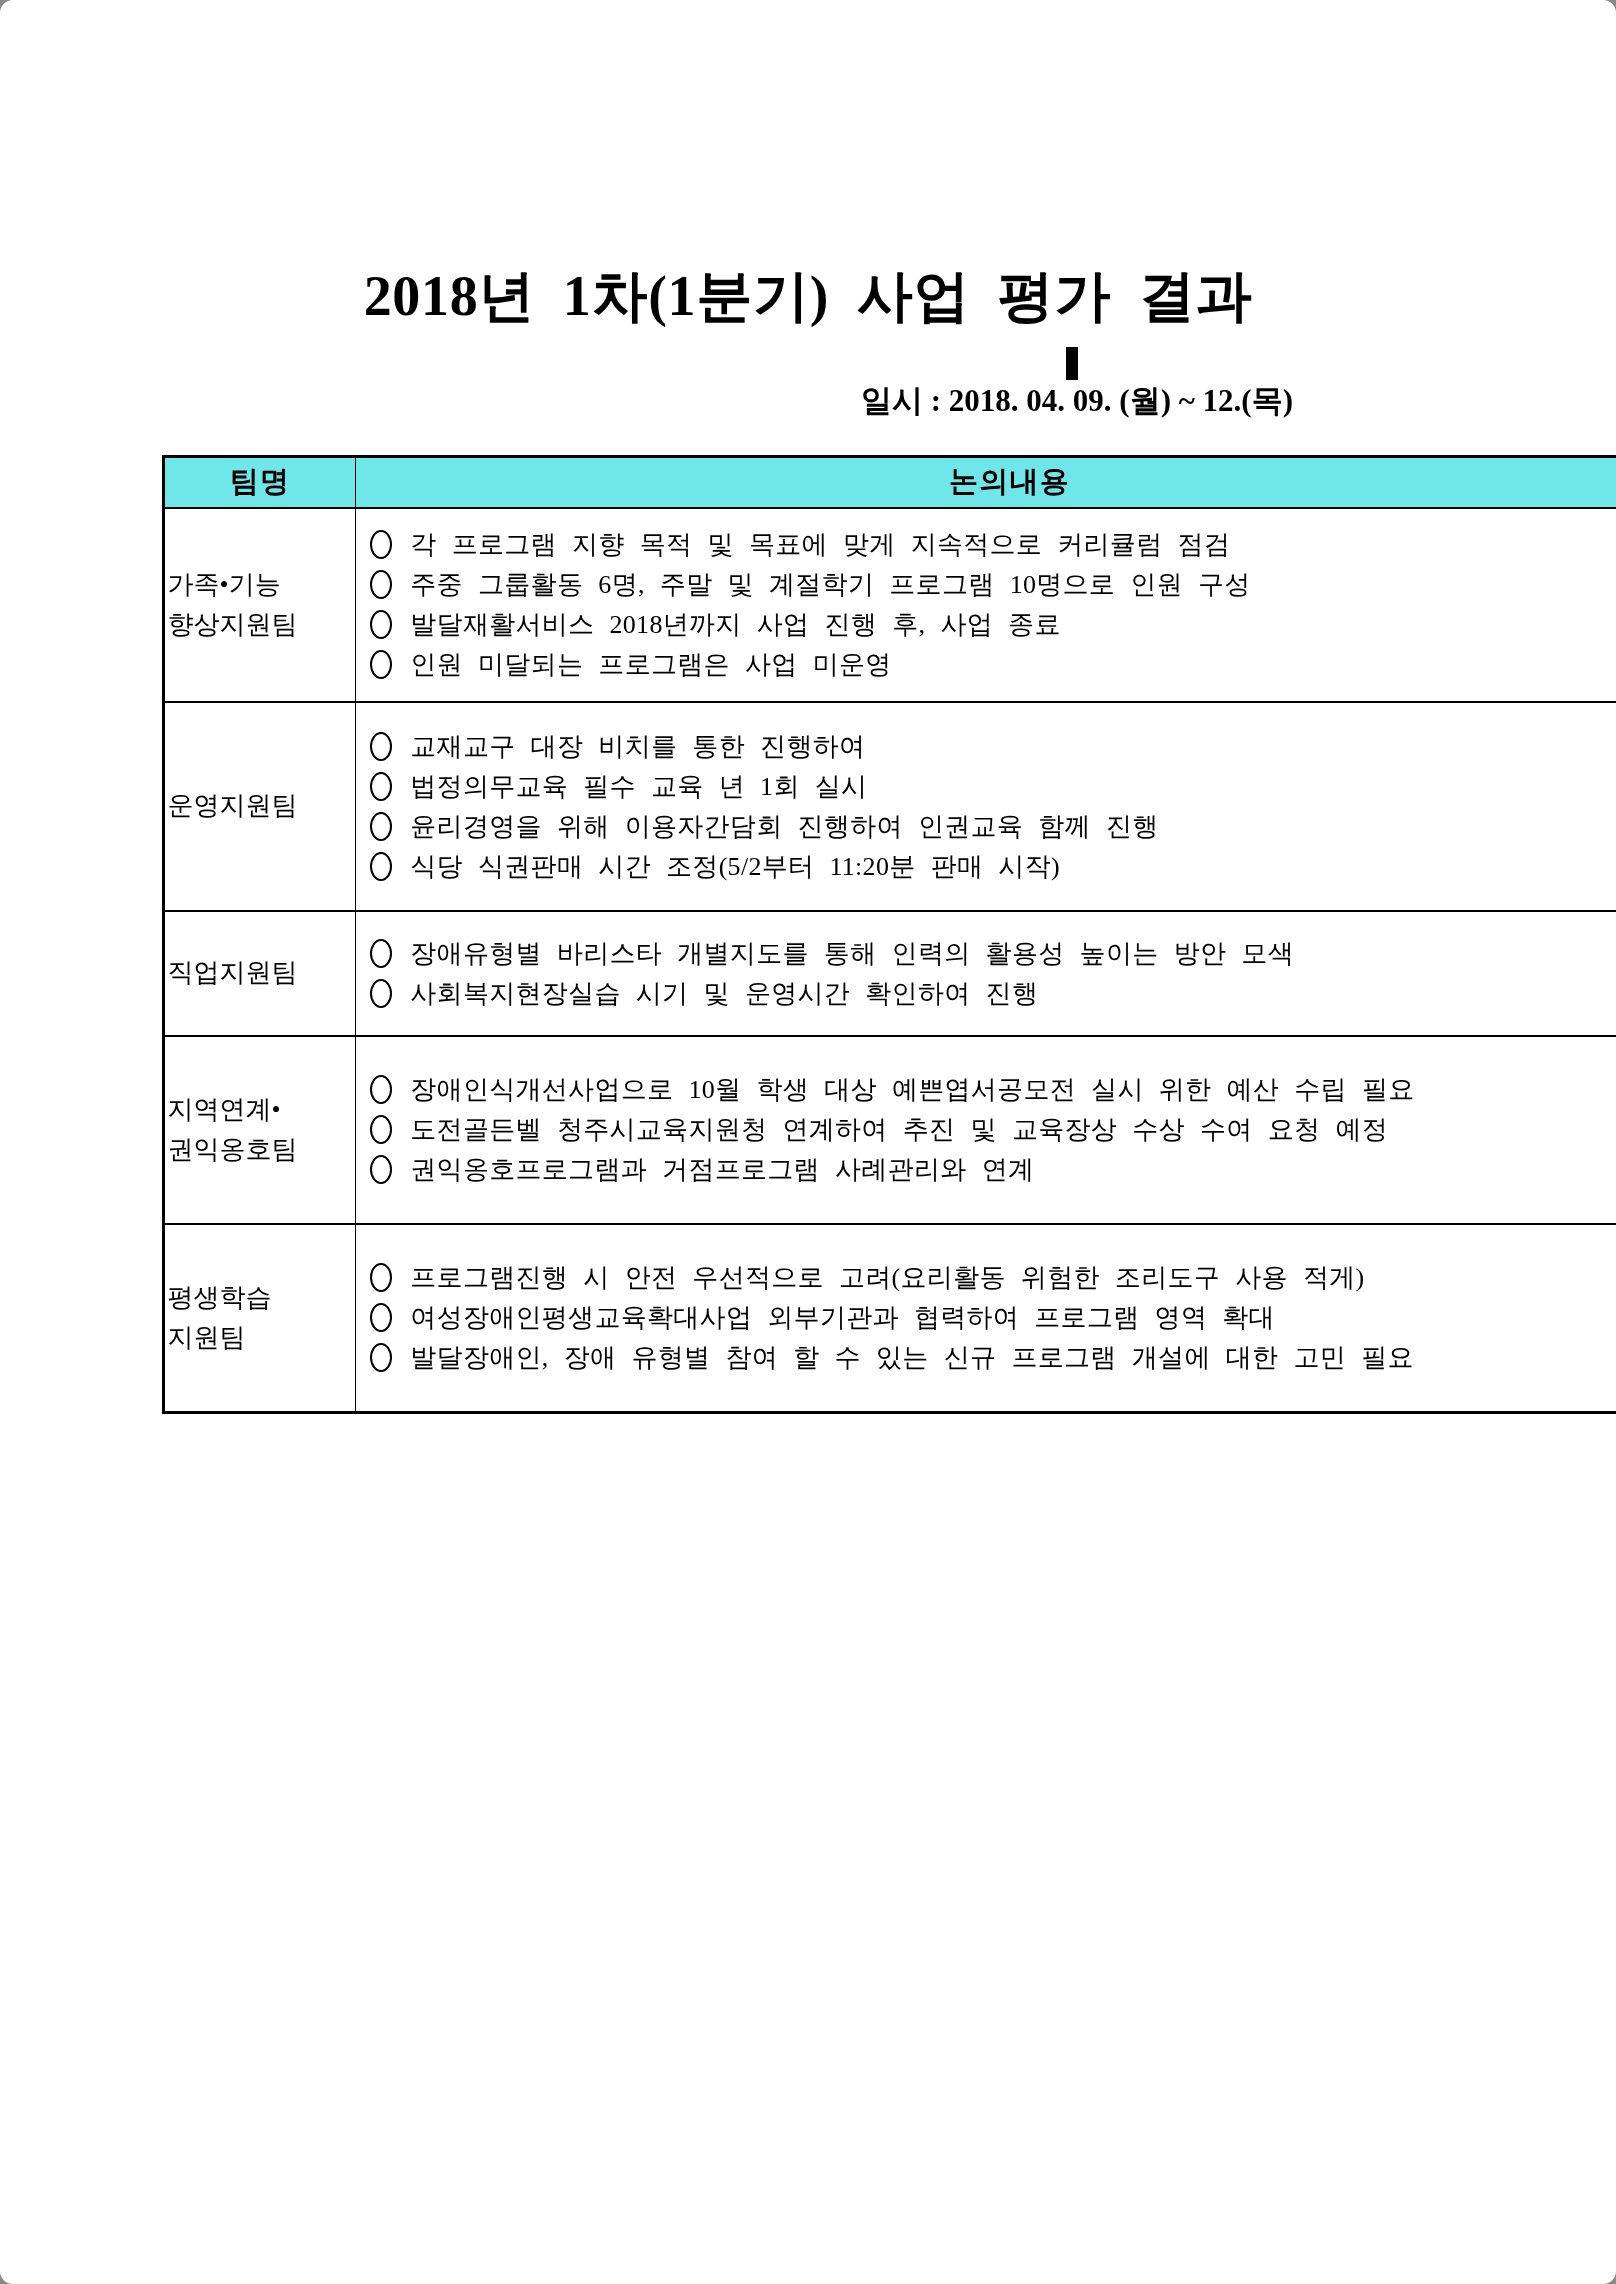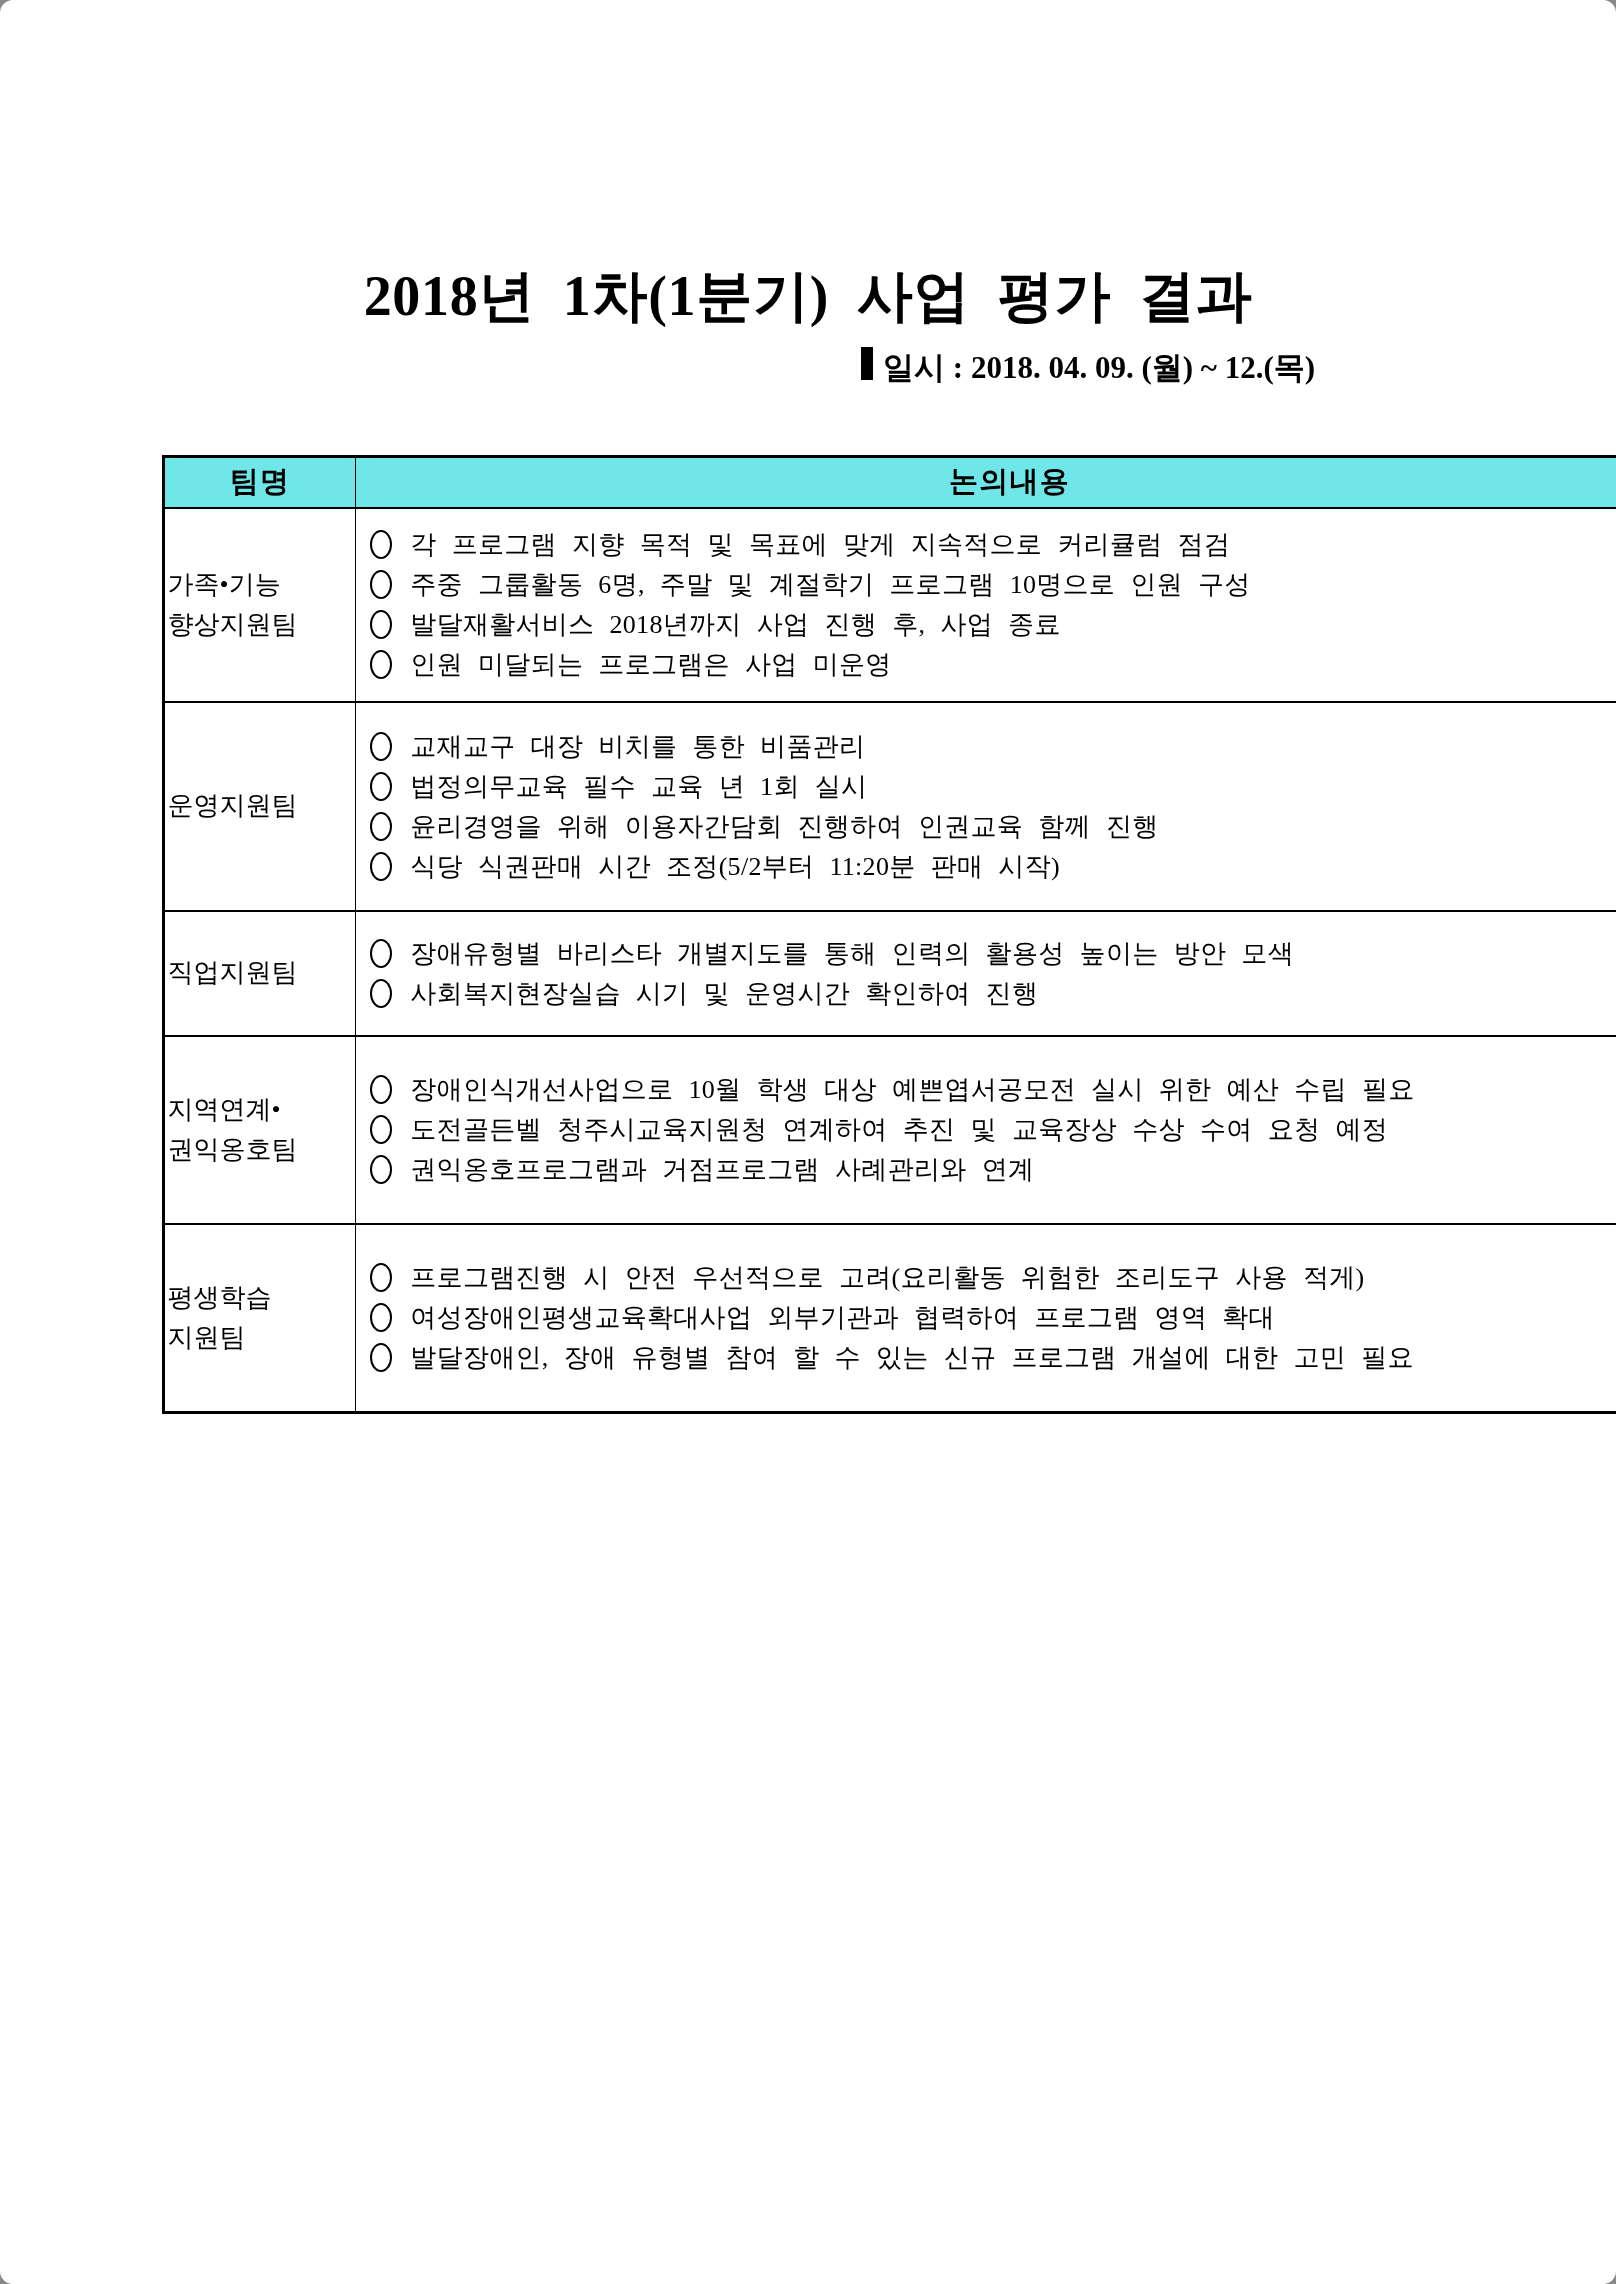--- a/index.html
+++ b/index.html
@@ -27,25 +27,26 @@
     word-spacing: 13px;
     white-space: nowrap;
   }
   .meta {
     position: absolute;
     left: 861px;
     top: 347px;
   }
   .meta-line {
     display: flex;
-    align-items: flex-start;
+    align-items: center;
     height: 59px;
     font-size: 31px;
     font-weight: 700;
     white-space: nowrap;
+    flex-direction: column;
   }
   .bar-icon {
     display: inline-block;
     width: 11.7px;
     height: 33px;
     background: #000;
     margin-right: 10.4px;
     flex: 0 0 auto;
   }
   table.eval {
@@ -159,21 +160,21 @@
       </td>
     </tr>
     <tr class="r3">
       <td class="team-cell">
             <span class="team-line">운영지원팀</span>
           </td>
       <td class="content-cell">
         <div class="bullets">
               <div class="bullet-line">
                 <span class="bullet-circle"></span>
-                <span class="bullet-text">교재교구 대장 비치를 통한 비품관리</span>
+                <span class="bullet-text">교재교구 대장 비치를 통한 진행하여</span>
               </div>
               <div class="bullet-line">
                 <span class="bullet-circle"></span>
                 <span class="bullet-text">법정의무교육 필수 교육 년 1회 실시</span>
               </div>
               <div class="bullet-line">
                 <span class="bullet-circle"></span>
                 <span class="bullet-text">윤리경영을 위해 이용자간담회 진행하여 인권교육 함께 진행</span>
               </div>
               <div class="bullet-line">

